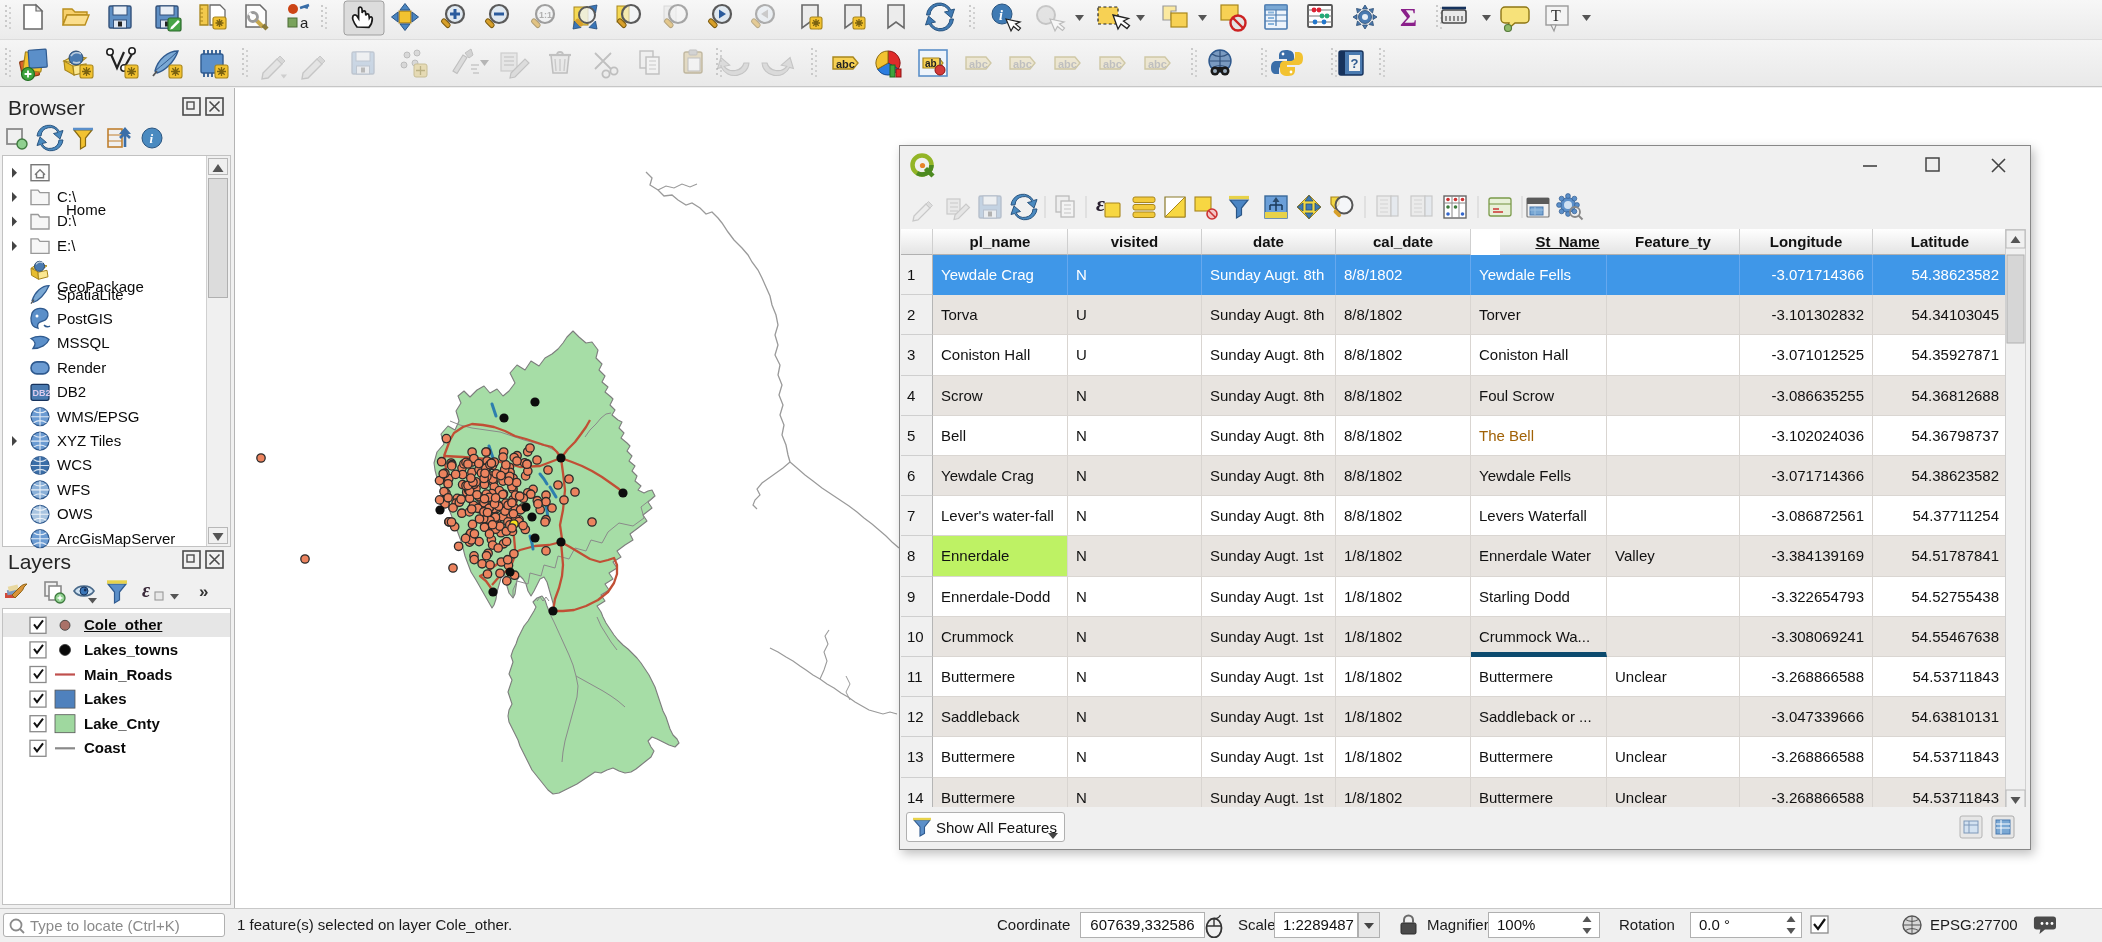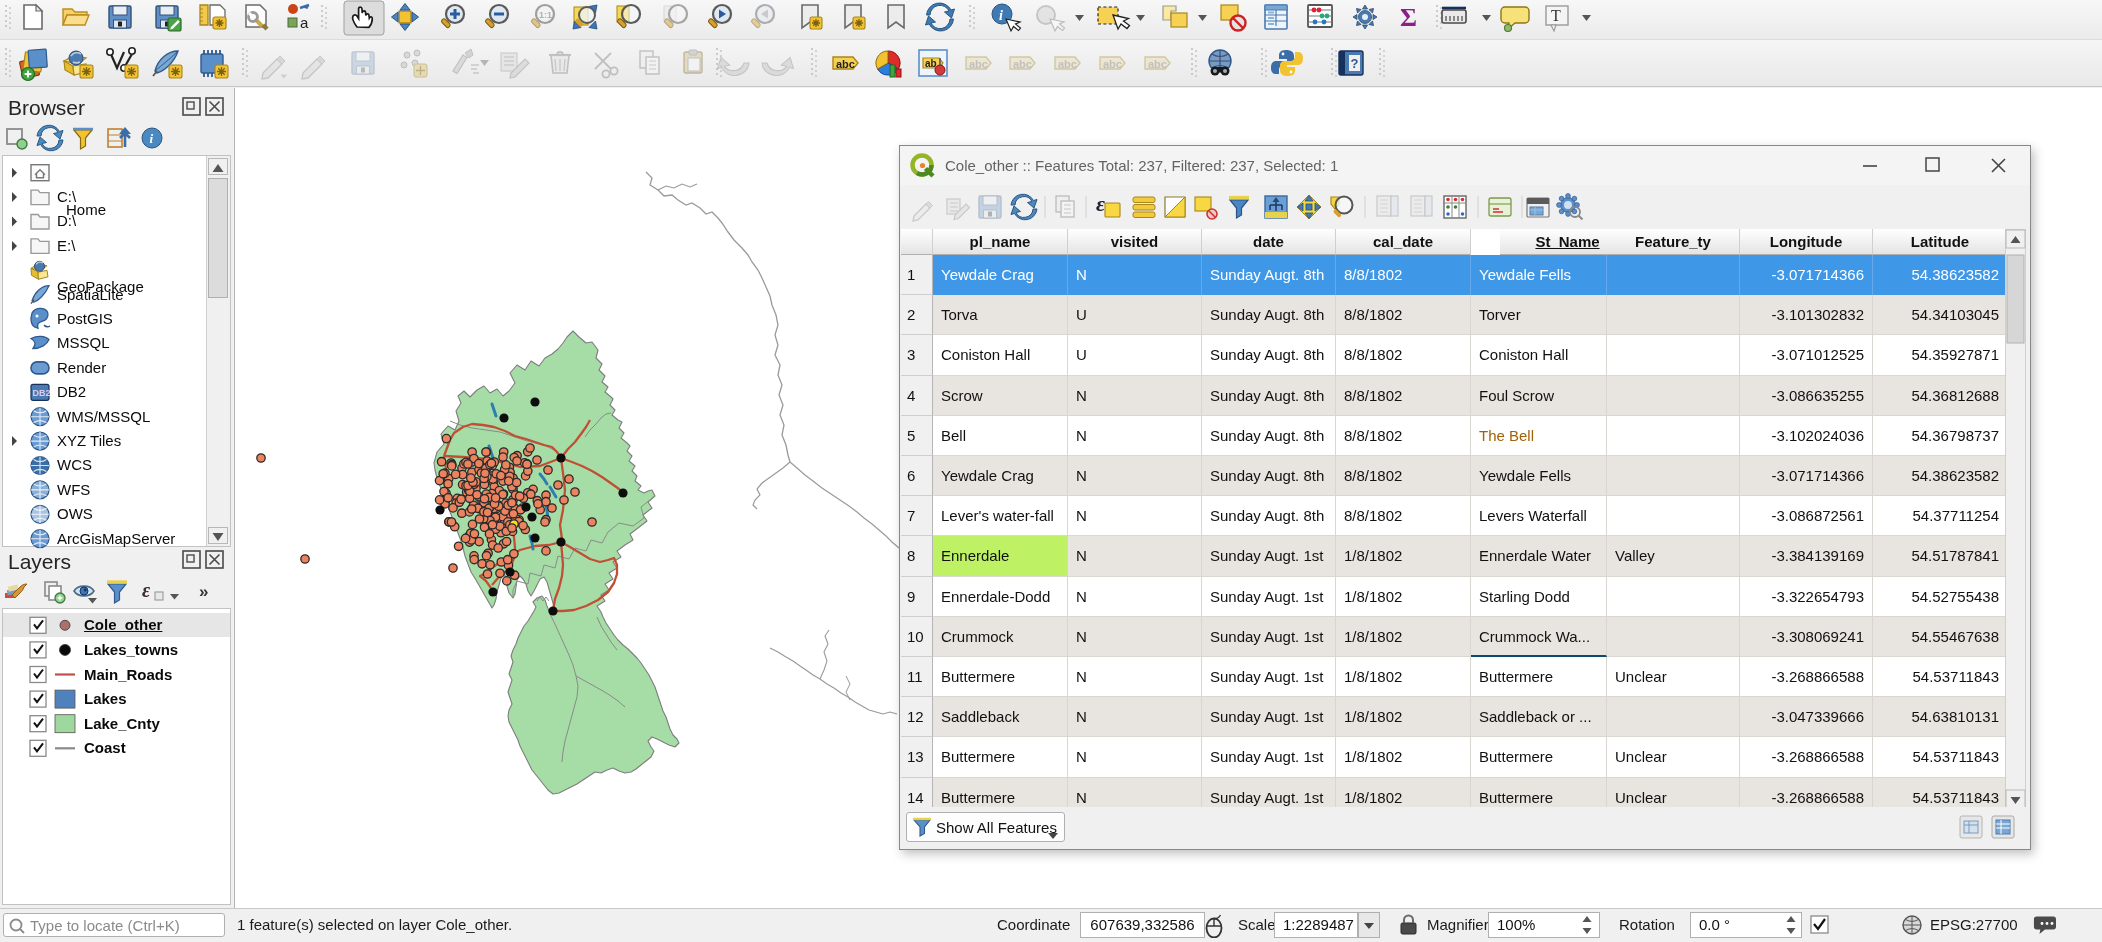--- a/index.html
+++ b/index.html
@@ -559,21 +559,21 @@
 <div class="trow" style="left:66px;top:164px;margin-top:37px;">Home</div>
 <div class="trow" style="left:57px;top:188px;">C:\</div>
 <div class="trow" style="left:57px;top:212px;">D:\</div>
 <div class="trow" style="left:57px;top:237px;">E:\</div>
 <div class="trow" style="left:57px;top:261px;margin-top:17px;">GeoPackage</div>
 <div class="trow" style="left:57px;top:286px;">SpatiaLite</div>
 <div class="trow" style="left:57px;top:310px;">PostGIS</div>
 <div class="trow" style="left:57px;top:334px;">MSSQL</div>
 <div class="trow" style="left:57px;top:359px;">Render</div>
 <div class="trow" style="left:57px;top:383px;">DB2</div>
-<div class="trow" style="left:57px;top:408px;">WMS/MSSQL</div>
+<div class="trow" style="left:57px;top:408px;">WMS/EPSG</div>
 <div class="trow" style="left:57px;top:432px;">XYZ Tiles</div>
 <div class="trow" style="left:57px;top:456px;">WCS</div>
 <div class="trow" style="left:57px;top:481px;">WFS</div>
 <div class="trow" style="left:57px;top:505px;">OWS</div>
 <div class="trow" style="left:57px;top:530px;">ArcGisMapServer</div>
 <div style="position:absolute;left:206px;top:156px;width:24px;height:390px;background:#f0f0f0;border-left:1px solid #d0d0d0;"></div>
 <div style="position:absolute;left:208px;top:158px;width:20px;height:17px;background:#f0f0f0;border:1px solid #b8b8b8;"></div>
 <div style="position:absolute;left:208px;top:527px;width:20px;height:17px;background:#f0f0f0;border:1px solid #b8b8b8;"></div>
 <div style="position:absolute;left:208px;top:178px;width:20px;height:120px;background:#dcdcdc;border:1px solid #b0b0b0;"></div>
 <div style="position:absolute;left:3px;top:613px;width:227px;height:24px;background:#e6e6e6;"></div>
@@ -1031,23 +1031,20 @@
     <circle cx="292" cy="419" r="4.6" fill="#0d0d0d"></circle>
     <circle cx="298" cy="429" r="4.6" fill="#0d0d0d"></circle>
     <circle cx="301" cy="450" r="4.6" fill="#0d0d0d"></circle>
     <circle cx="327" cy="454" r="4.6" fill="#0d0d0d"></circle>
     <circle cx="276" cy="484" r="4.6" fill="#0d0d0d"></circle>
     <circle cx="259" cy="504" r="4.6" fill="#0d0d0d"></circle>
     <circle cx="319" cy="523" r="4.6" fill="#0d0d0d"></circle>
     <circle cx="206" cy="422" r="4.6" fill="#0d0d0d"></circle>
   </svg>
 <div id="attrwin">
-    <div class="wtitle">
-      <span style="position:absolute;left:45px;top:11px;font-size:15px;color:#636363;">Cole_other :: Features Total: 237, Filtered: 237, Selected: 1</span>
-    </div>
     <svg style="position:absolute;left:0;top:0;" width="1130" height="84">
       <g transform="translate(22,19)">
         <circle cx="0" cy="0" r="9.5" fill="none" stroke="#93b527" stroke-width="4.5"></circle>
         <circle cx="0" cy="0" r="9.5" fill="none" stroke="#4d8a21" stroke-width="4.5" stroke-dasharray="20 40"></circle>
         <circle cx="0.5" cy="0.5" r="2.6" fill="#e8842a"></circle>
         <path d="M3.5,3.5 L11,11" stroke="#4d8a21" stroke-width="4.5"></path>
       </g>
       <path d="M963,20 h14" stroke="#444" stroke-width="1.6"></path>
       <rect x="1026" y="12" width="13" height="13" fill="none" stroke="#444" stroke-width="1.5"></rect>
       <path d="M1092,13 l13,13 M1105,13 l-13,13" stroke="#444" stroke-width="1.6"></path>
@@ -1269,21 +1266,21 @@
       <div class="cell" style="left:435px;top:347.6px;width:135px;background:#ffffff;color:#111;border-bottom:1px solid #dad6d2;">1/8/1802</div>
       <div class="cell" style="left:570px;top:347.6px;width:136px;background:#ffffff;color:#111;border-bottom:1px solid #dad6d2;">Starling Dodd</div>
       <div class="cell" style="left:706px;top:347.6px;width:133px;background:#ffffff;color:#111;border-bottom:1px solid #dad6d2;"></div>
       <div class="cell num" style="left:839px;top:347.6px;width:133px;background:#ffffff;color:#111;border-bottom:1px solid #dad6d2;">-3.322654793</div>
       <div class="cell num" style="left:972px;top:347.6px;width:135px;background:#ffffff;color:#111;border-bottom:1px solid #dad6d2;">54.52755438</div>
       <div class="rn" style="top:387.8px;">10</div>
       <div class="cell" style="left:32px;top:387.8px;width:135px;background:#e8e4e0;color:#111;border-bottom:1px solid #dad6d2;">Crummock</div>
       <div class="cell" style="left:167px;top:387.8px;width:134px;background:#e8e4e0;color:#111;border-bottom:1px solid #dad6d2;">N</div>
       <div class="cell" style="left:301px;top:387.8px;width:134px;background:#e8e4e0;color:#111;border-bottom:1px solid #dad6d2;">Sunday Augt. 1st</div>
       <div class="cell" style="left:435px;top:387.8px;width:135px;background:#e8e4e0;color:#111;border-bottom:1px solid #dad6d2;">1/8/1802</div>
-      <div class="cell" style="left:570px;top:387.8px;width:136px;background:#e8e4e0;color:#111;border-bottom:2px solid #0c4a6e;">Crummock Wa...</div>
+      <div class="cell" style="left:570px;top:387.8px;width:136px;background:#e8e4e0;color:#111;border-bottom:5px solid #0c4a6e;">Crummock Wa...</div>
       <div class="cell" style="left:706px;top:387.8px;width:133px;background:#e8e4e0;color:#111;border-bottom:1px solid #dad6d2;"></div>
       <div class="cell num" style="left:839px;top:387.8px;width:133px;background:#e8e4e0;color:#111;border-bottom:1px solid #dad6d2;">-3.308069241</div>
       <div class="cell num" style="left:972px;top:387.8px;width:135px;background:#e8e4e0;color:#111;border-bottom:1px solid #dad6d2;">54.55467638</div>
       <div class="rn" style="top:428.0px;">11</div>
       <div class="cell" style="left:32px;top:428.0px;width:135px;background:#ffffff;color:#111;border-bottom:1px solid #dad6d2;">Buttermere</div>
       <div class="cell" style="left:167px;top:428.0px;width:134px;background:#ffffff;color:#111;border-bottom:1px solid #dad6d2;">N</div>
       <div class="cell" style="left:301px;top:428.0px;width:134px;background:#ffffff;color:#111;border-bottom:1px solid #dad6d2;">Sunday Augt. 1st</div>
       <div class="cell" style="left:435px;top:428.0px;width:135px;background:#ffffff;color:#111;border-bottom:1px solid #dad6d2;">1/8/1802</div>
       <div class="cell" style="left:570px;top:428.0px;width:136px;background:#ffffff;color:#111;border-bottom:1px solid #dad6d2;">Buttermere</div>
       <div class="cell" style="left:706px;top:428.0px;width:133px;background:#ffffff;color:#111;border-bottom:1px solid #dad6d2;">Unclear</div>

